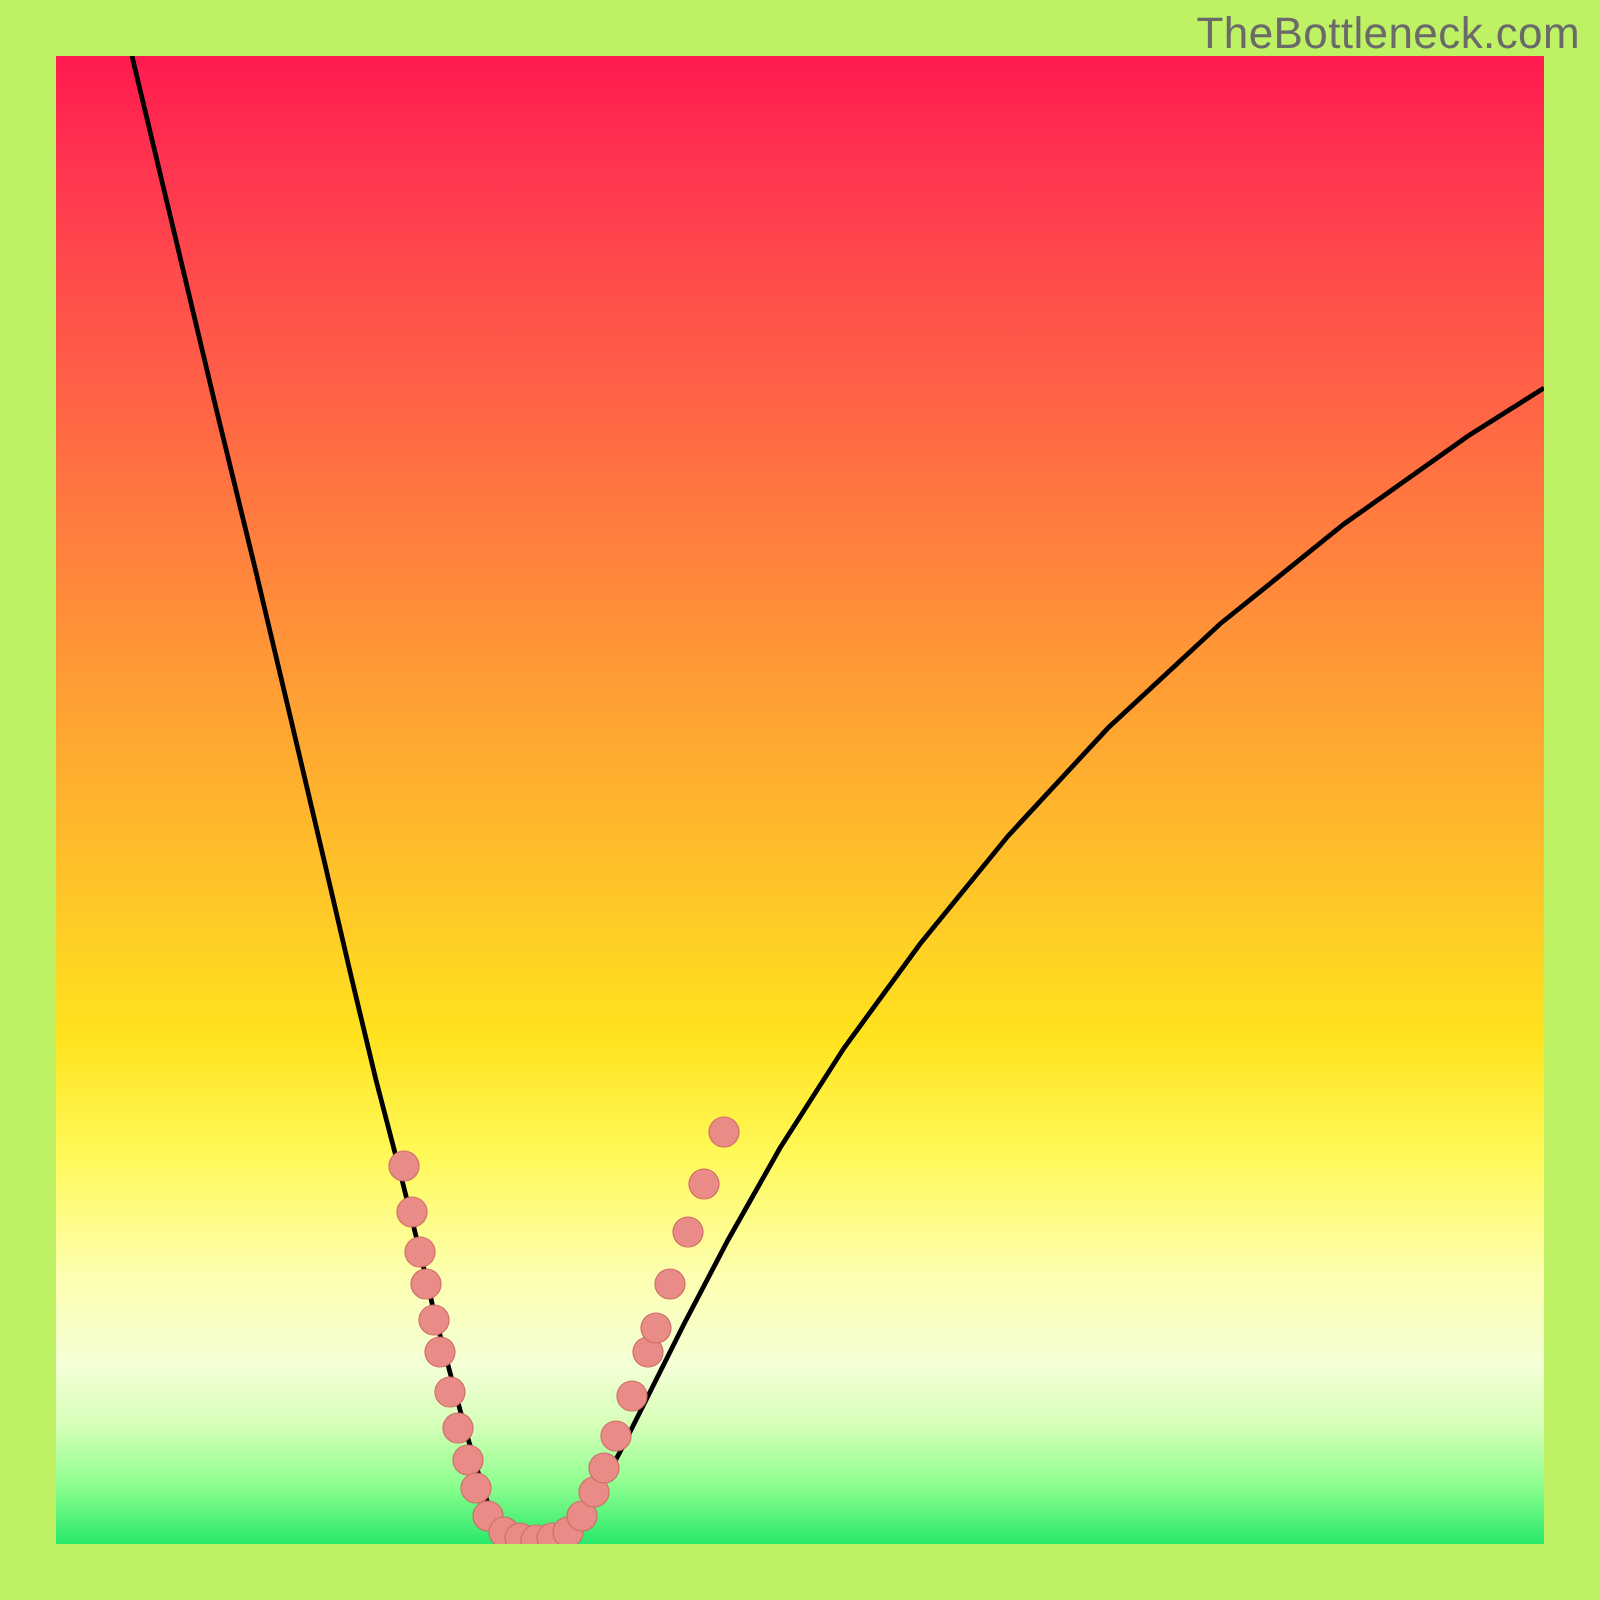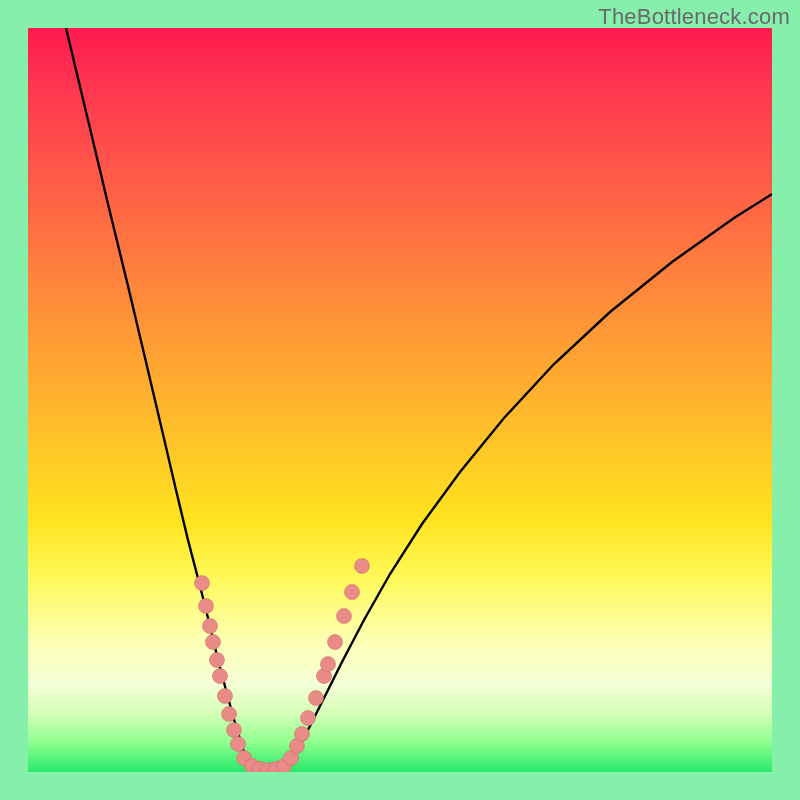--- a/index.html
+++ b/index.html
@@ -7,21 +7,21 @@
     padding: 0;
     width: 800px;
     height: 800px;
     overflow: hidden;
     background: #000;
     font-family: Arial, Helvetica, sans-serif;
   }
   .frame {
     position: absolute;
     inset: 0;
-    background: #86efac;
+    background: #bef264;
   }
   .plot-area {
     position: absolute;
     left: 28px;
     top: 28px;
     width: 744px;
     height: 744px;
     overflow: hidden;
   }
   .gradient-bg {

